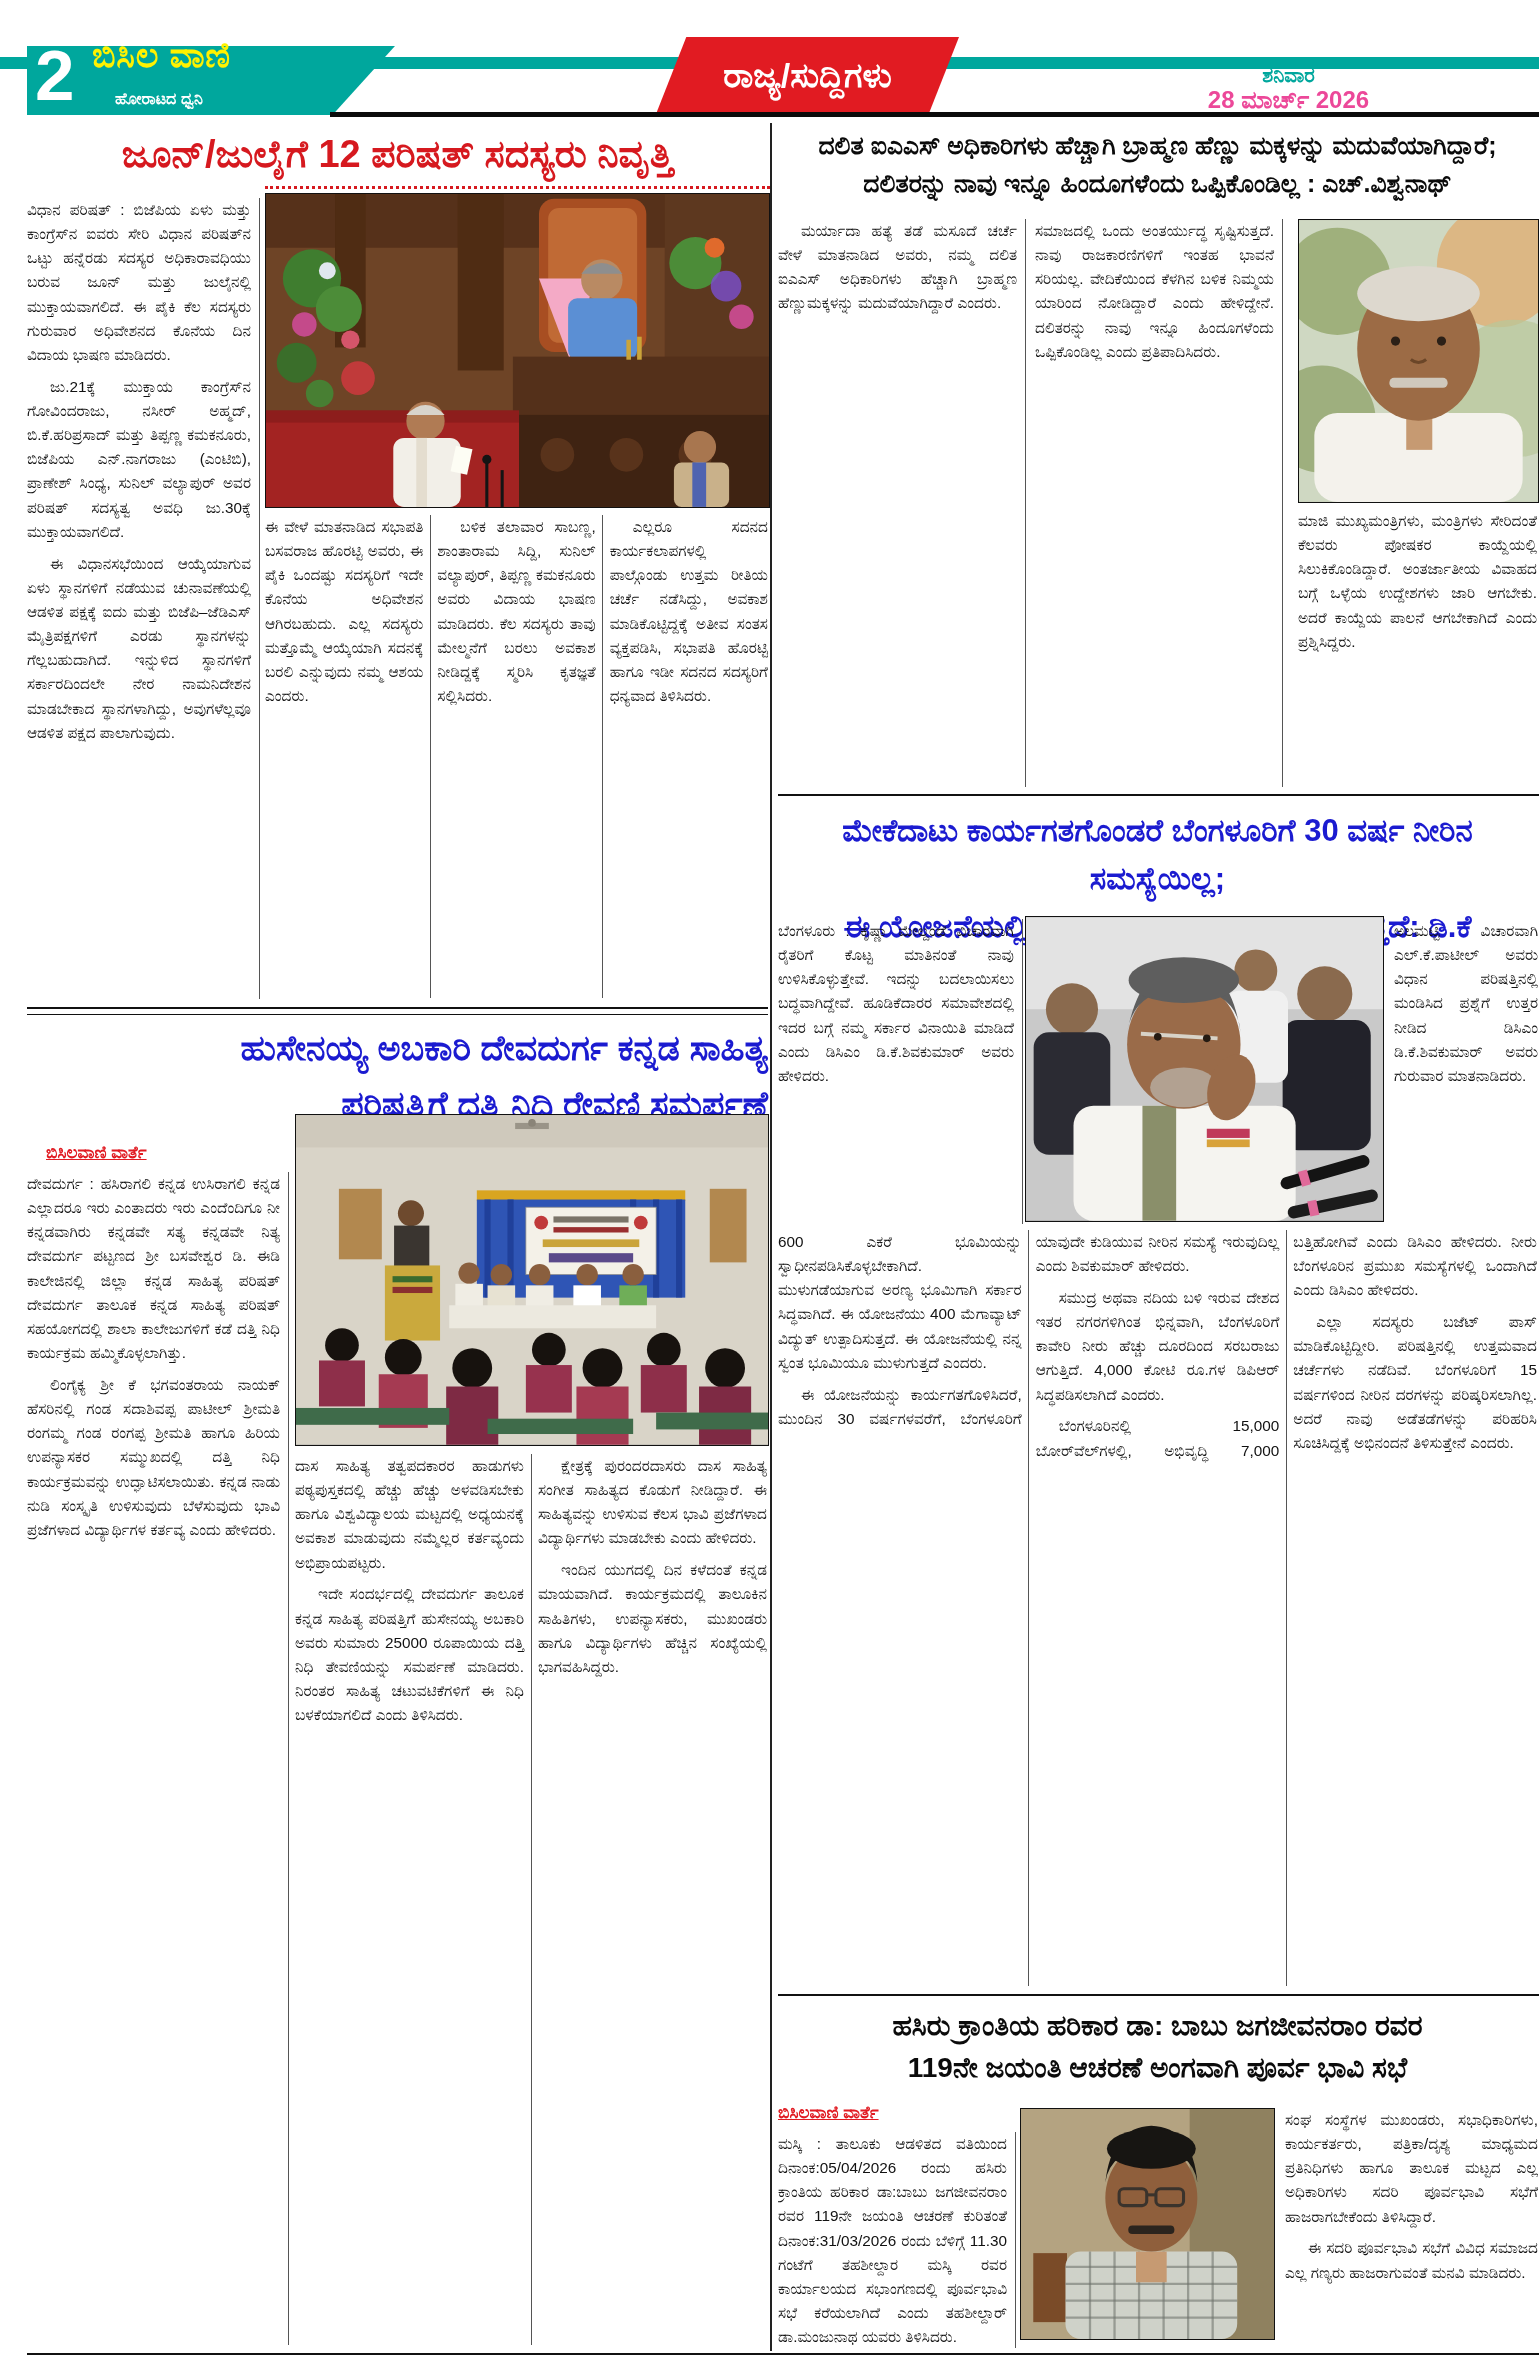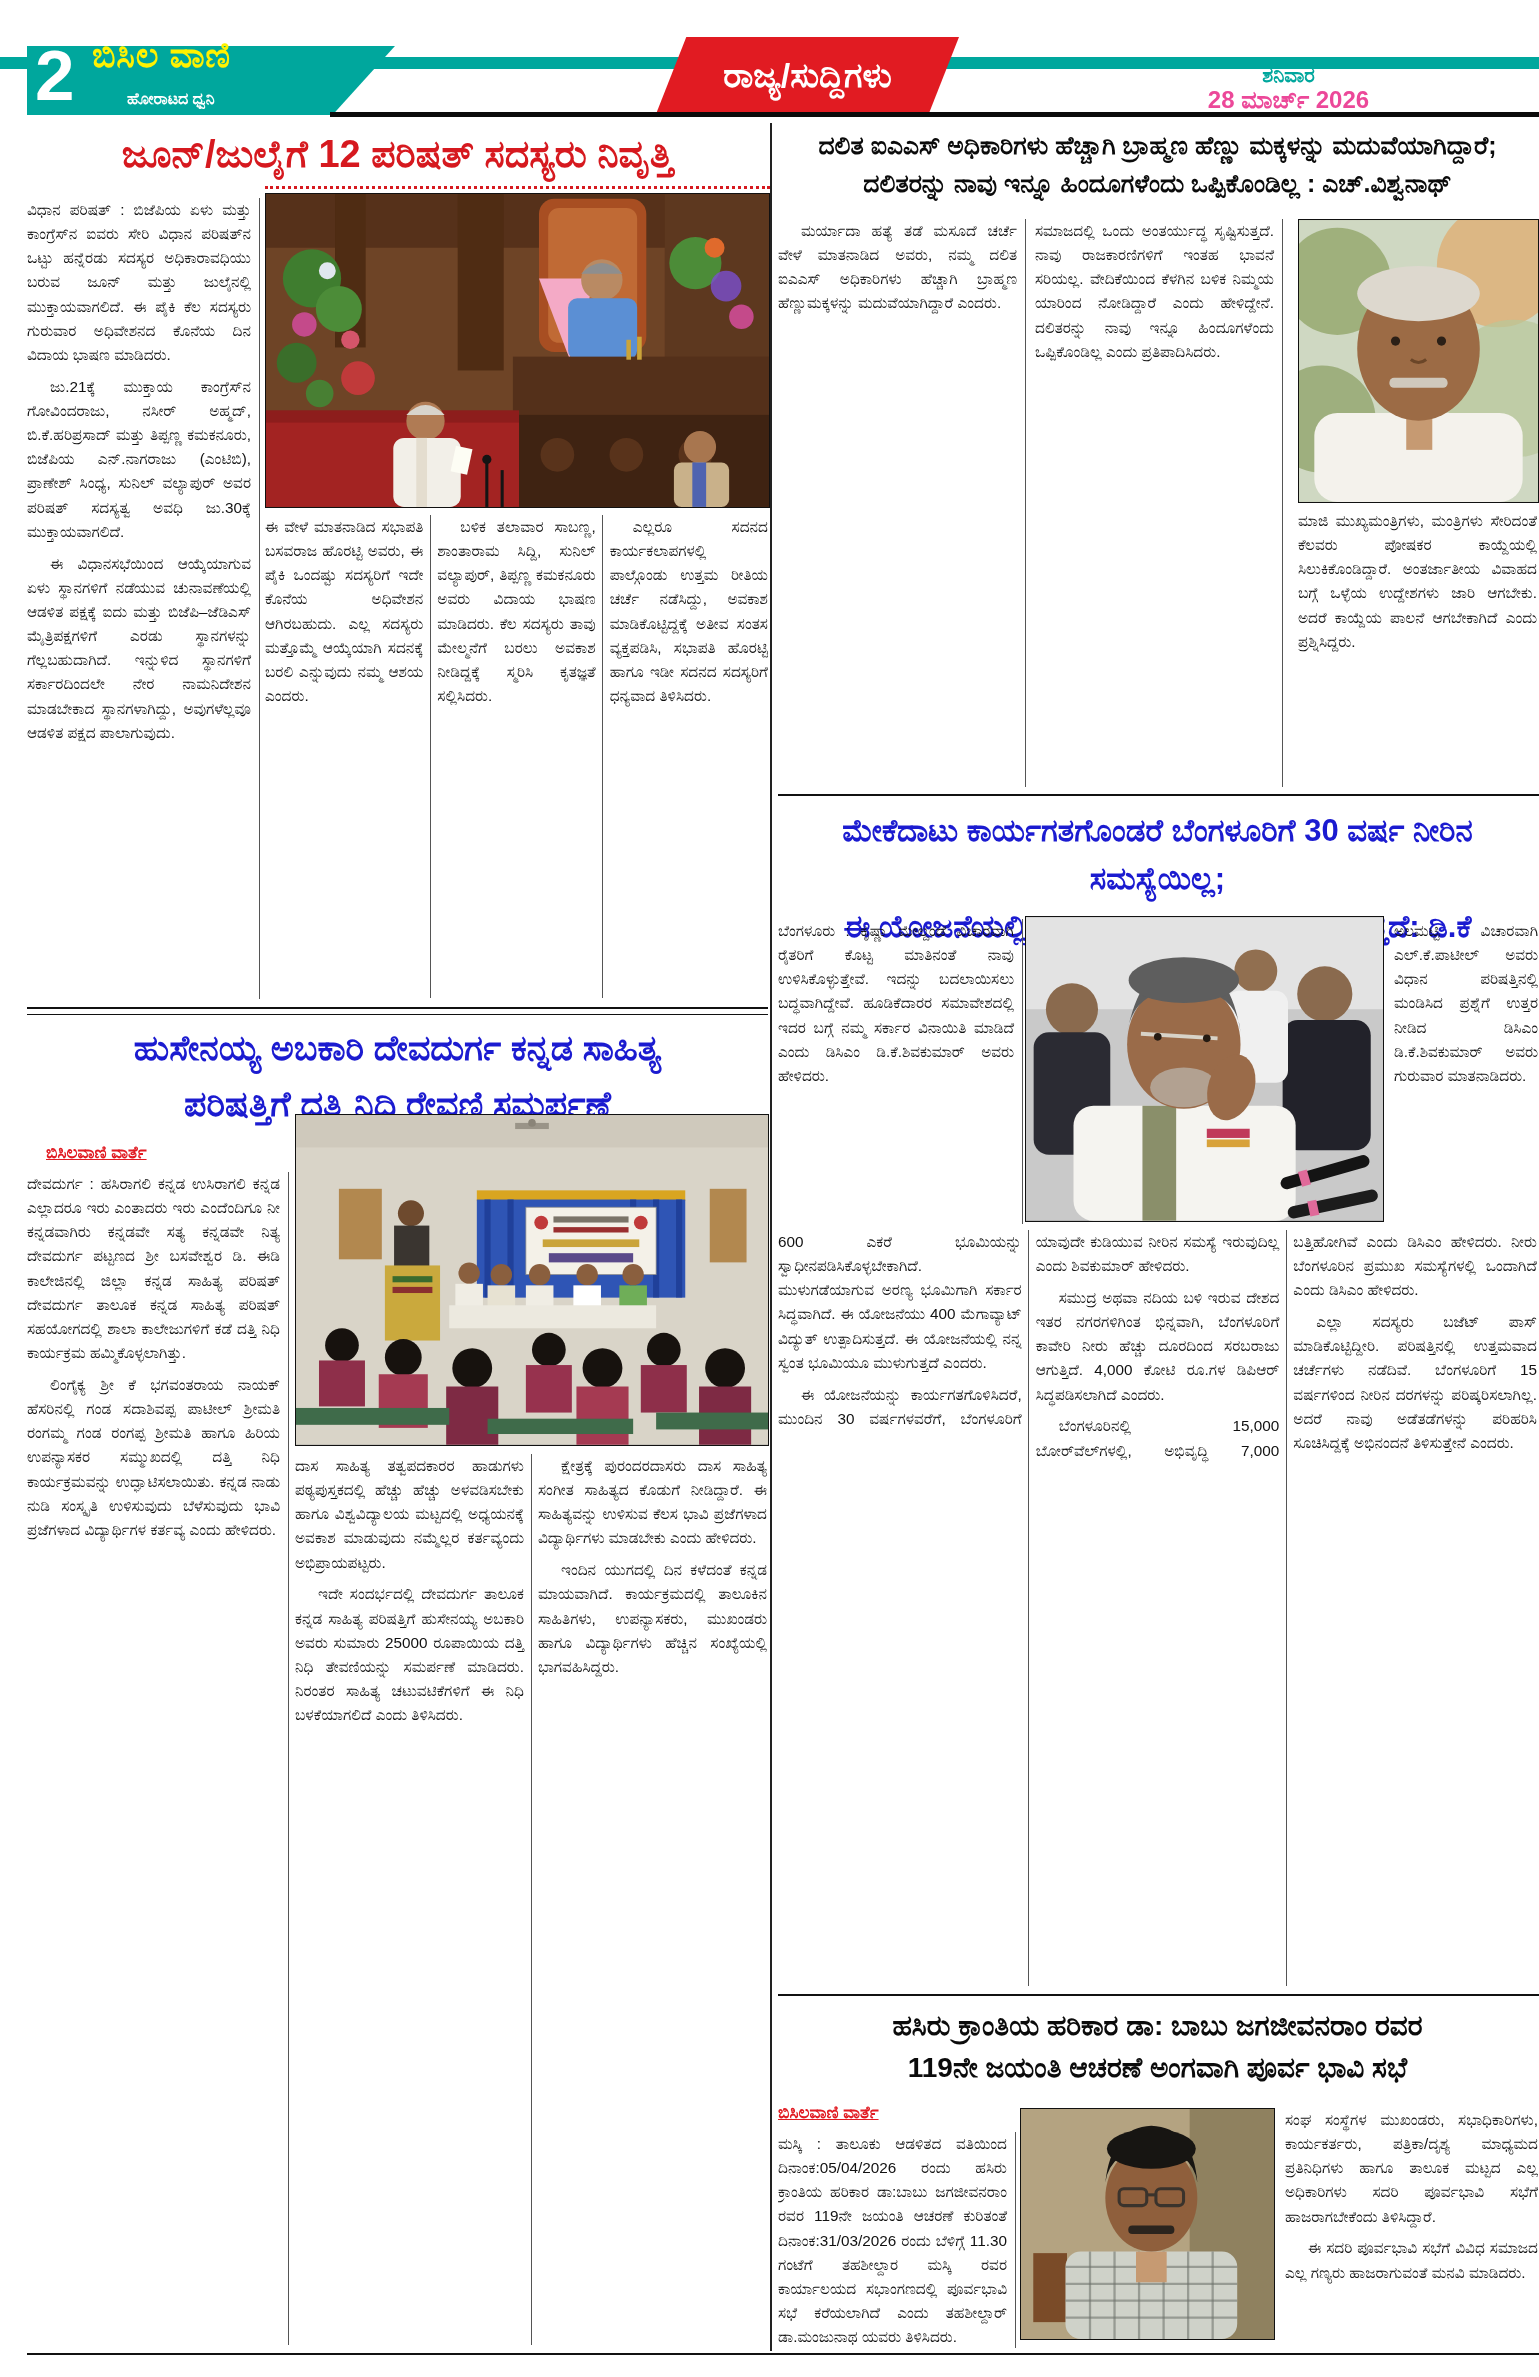--- a/index.html
+++ b/index.html
@@ -6,41 +6,41 @@
   .page{position:relative;width:1540px;height:2377px;background:#fff;overflow:hidden;
         font-family:"Liberation Sans",sans-serif;color:#111;}
   .abs{position:absolute;}
 
   
   .teal-stripe{left:0;top:57px;width:1540px;height:12.3px;background:#00a79d;}
   .masthead-box{left:27px;top:46px;width:368px;height:69px;background:#00a79d;
     clip-path:polygon(0 0,100% 0,83% 100%,0 100%);}
   .page-number{left:35px;top:40px;font-size:71px;font-weight:800;color:#ffffff;line-height:1;}
   .masthead-title{left:92px;top:35px;font-size:35px;font-weight:700;color:#fff200;letter-spacing:0.8px;}
-  .masthead-tagline{left:127px;top:90px;font-size:16px;font-weight:700;color:#ffffff;font-family:Liberation Serif, serif;}
+  .masthead-tagline{left:115px;top:90px;font-size:16px;font-weight:700;color:#ffffff;}
   .section-box{left:656px;top:37px;width:303px;height:77px;background:#e11b22;
     clip-path:polygon(10% 0,100% 0,90% 100%,0 100%);display:flex;align-items:center;justify-content:center;}
   .section-label{font-size:34px;font-weight:800;color:#ffffff;}
   .day-label{left:1181px;top:64px;width:215px;text-align:center;font-size:20px;font-weight:800;color:#00a79d;}
   .date-label{left:1166px;top:86px;width:245px;text-align:center;font-size:24px;font-weight:800;color:#ec4899;}
   .header-rule{left:330px;top:112px;width:1210px;height:4.6px;background:#0b0b0b;}
 
   
   .v-divider{left:770px;top:123px;width:1.5px;height:2228px;background:#222;}
   .h-rule{height:2.3px;background:#111;}
   .double-rule{left:27px;top:1007px;width:741px;height:4.6px;border-top:2.3px solid #111;border-bottom:0.8px solid #111;}
   .bottom-rule{left:27px;top:2353px;width:1513px;height:1.5px;background:#111;}
   .dotted-rule{left:265px;top:186px;width:505px;height:0;border-top:3.8px dotted #d6191f;}
 
   
   .headline{font-weight:800;text-align:center;line-height:1.35;}
   .hl-red{color:#d6191f;font-size:38px;}
   .hl-black{color:#0b0b0b;font-size:25px;line-height:1.5;}
   .hl-blue{color:#1b1bd0;font-size:31px;line-height:1.55;}
-  .hl-blue-big{color:#1b1bd0;font-size:35px;line-height:1.6;}
+  .hl-blue-big{color:#1b1bd0;font-size:35px;line-height:1.6;text-align:right;}
   .byline{color:#e11b22;font-size:17px;font-weight:800;text-decoration:underline;}
 
   
   .bodytext{font-size:15.3px;line-height:1.58;text-align:justify;overflow:hidden;word-break:break-word;}
   .bodytext p{margin:0 0 7.7px 0;text-indent:23px;}
   .bodytext p.lede{text-indent:0;}
   .cols3{column-count:3;column-gap:14px;column-rule:0.8px solid #555;}
   .cols2{column-count:2;column-gap:14px;column-rule:0.8px solid #555;}
   .col-sep{border-right:0.8px solid #555;padding-right:7.7px;}
 

